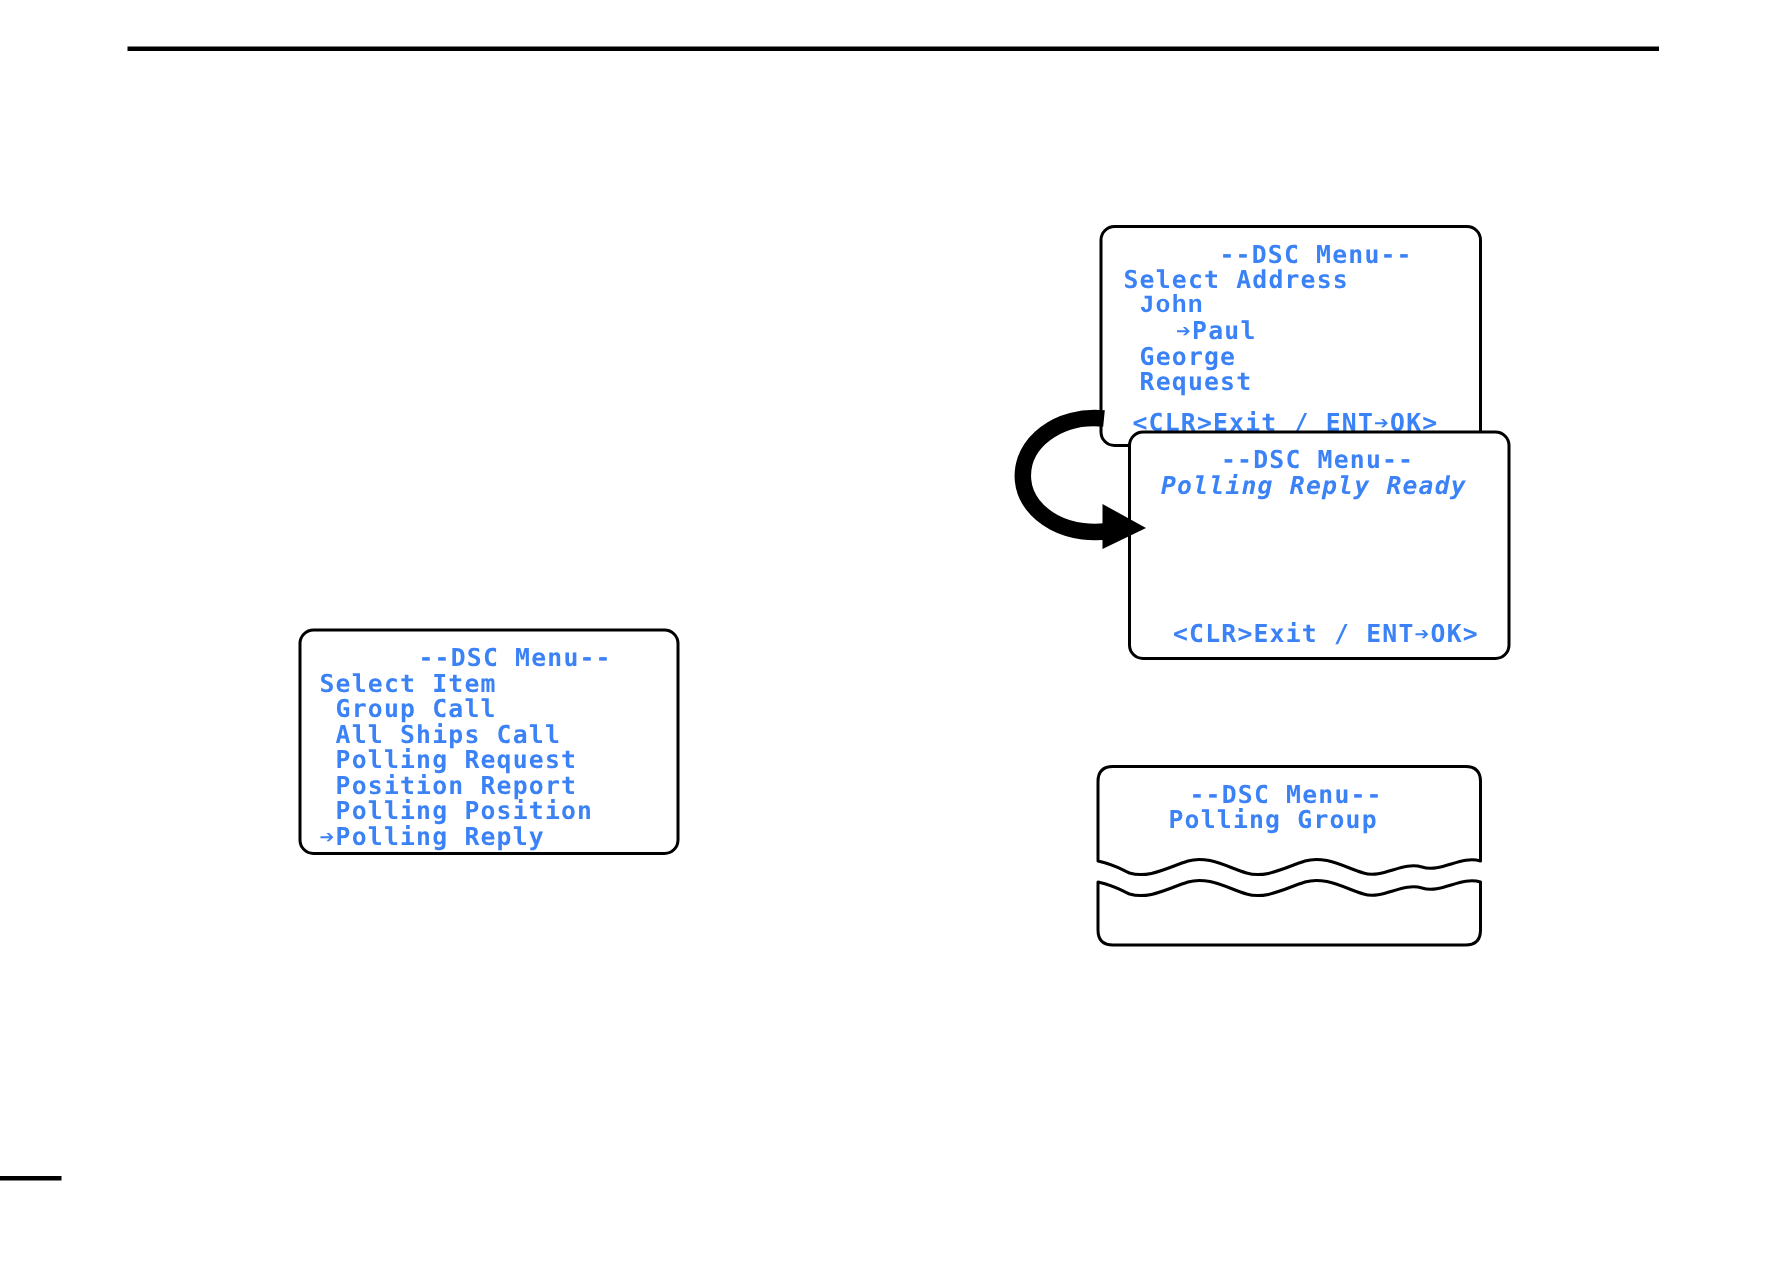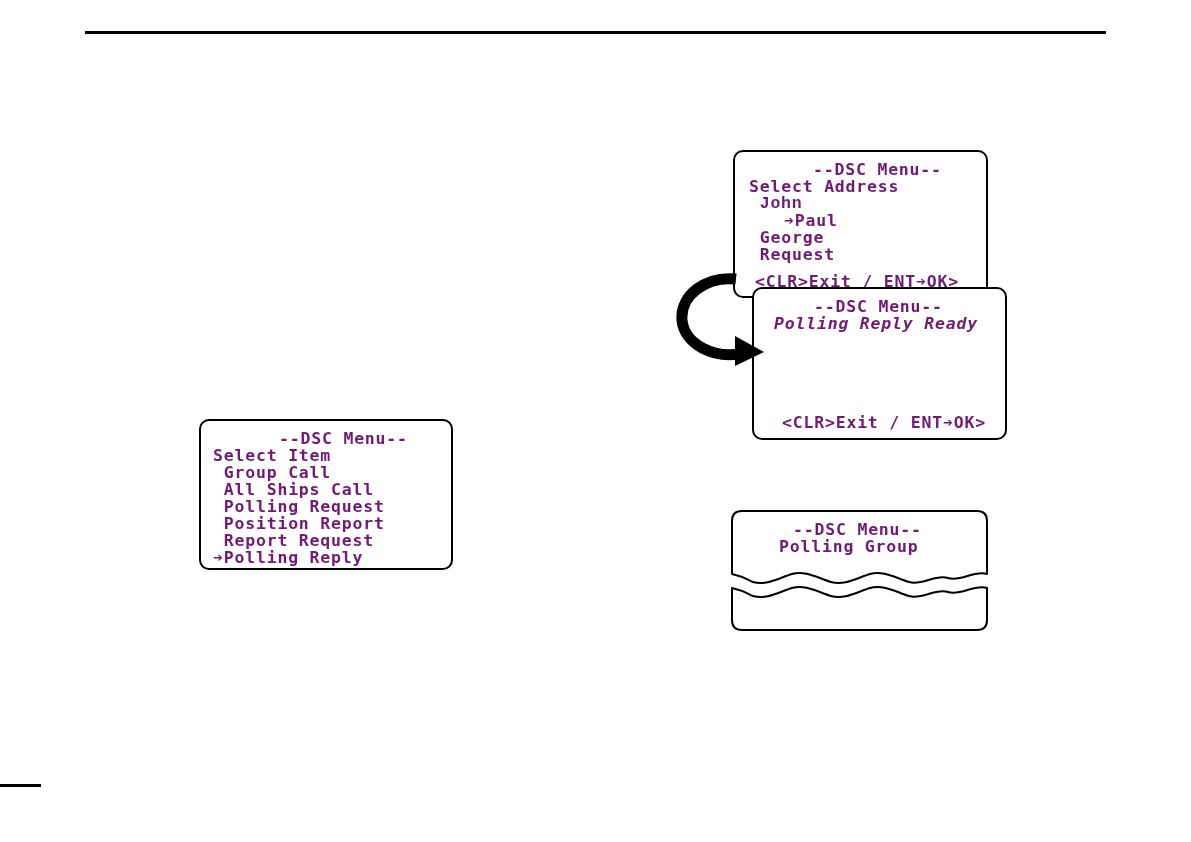--- a/index.html
+++ b/index.html
@@ -51,21 +51,21 @@
     height: 100%;
   }
   .lcd-line {
     position: absolute;
     white-space: pre;
     font-family: "DejaVu Sans Mono", "Liberation Mono", monospace;
     font-size: 16.5px;
     line-height: 16px;
     letter-spacing: 0.8px;
     font-weight: bold;
-    color: #701a75;
+    color: #3b82f6;
     -webkit-font-smoothing: none;
   }
 
   
   #panel-select-item {
     left: 199px;
     top: 419px;
     width: 254px;
     height: 151px;
     border-radius: 10px;
@@ -150,21 +150,21 @@
   <div class="page-tab-mark"></div>
 
   <div class="lcd" id="panel-select-item">
     <div class="lcd-body">
       <div class="lcd-line r0">--DSC Menu--</div>
       <div class="lcd-line r1">Select Item</div>
       <div class="lcd-line r2"> Group Call</div>
       <div class="lcd-line r3"> All Ships Call</div>
       <div class="lcd-line r4"> Polling Request</div>
       <div class="lcd-line r5"> Position Report</div>
-      <div class="lcd-line r6"> Report Request</div>
+      <div class="lcd-line r6"> Polling Position</div>
       <div class="lcd-line r7">➔Polling Reply</div>
     </div>
   </div>
 
   <div class="lcd" id="panel-select-address">
     <div class="lcd-body">
       <div class="lcd-line r0">--DSC Menu--</div>
       <div class="lcd-line r1">Select Address</div>
       <div class="lcd-line r2"> John</div>
       <div class="lcd-line r3">➔Paul</div>

